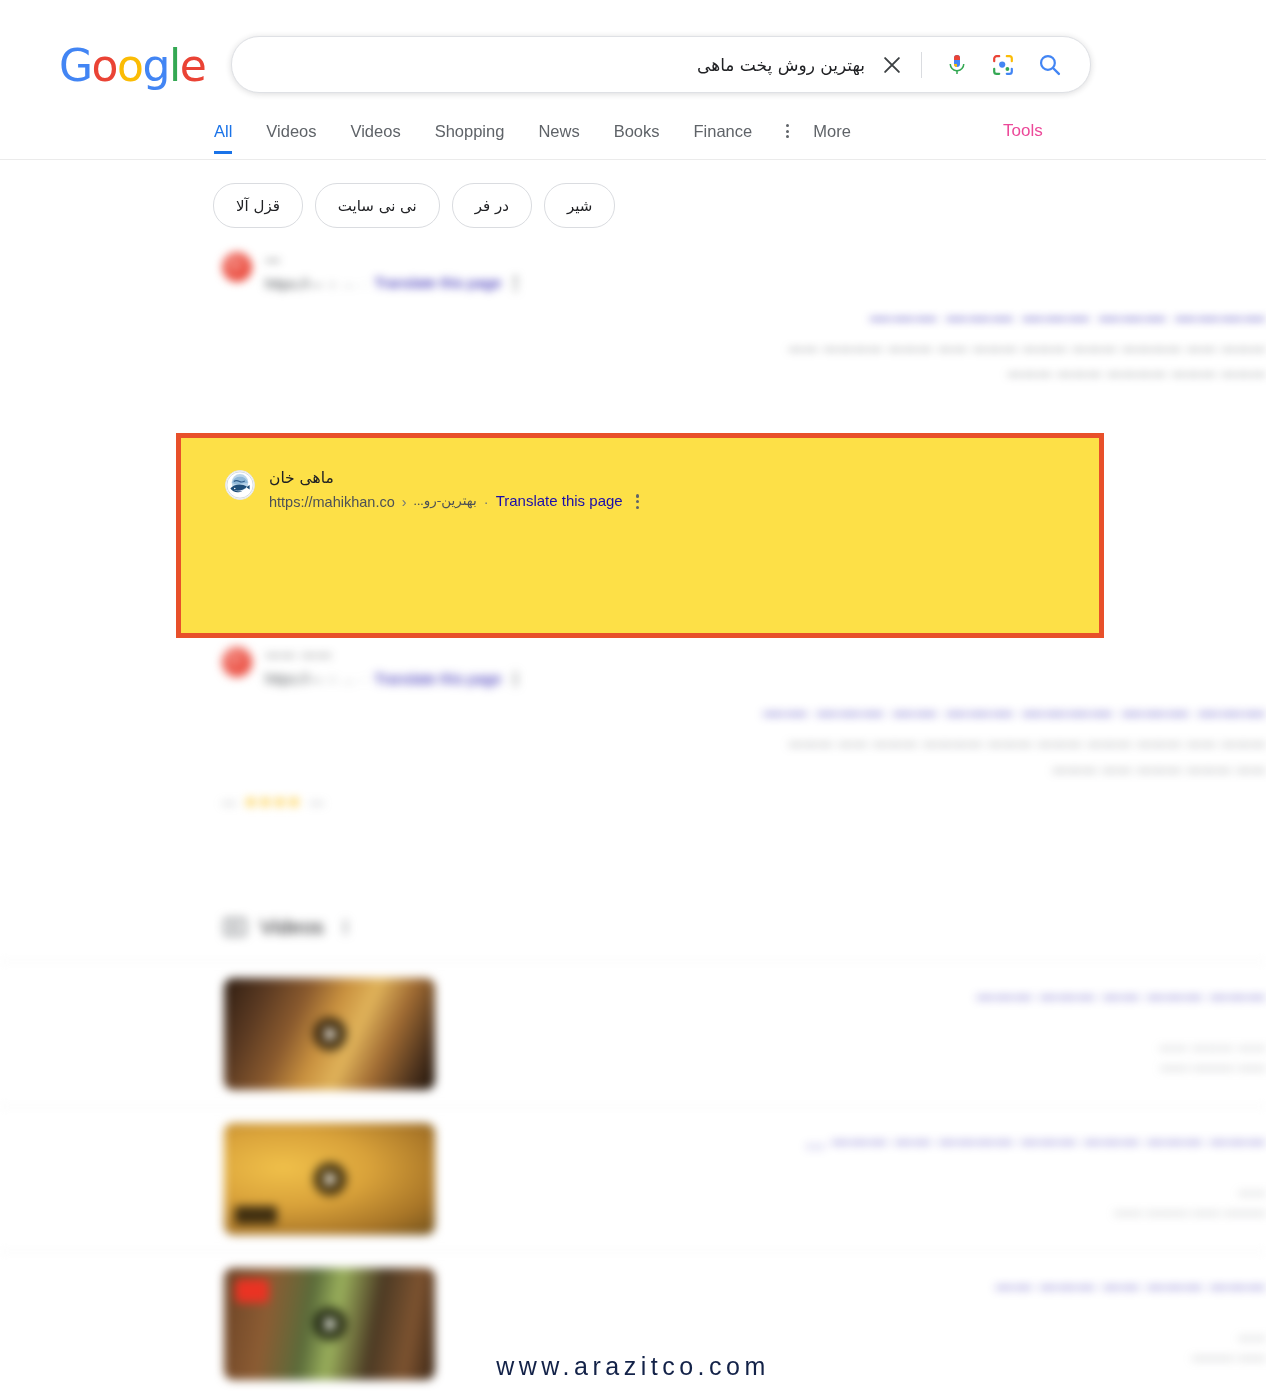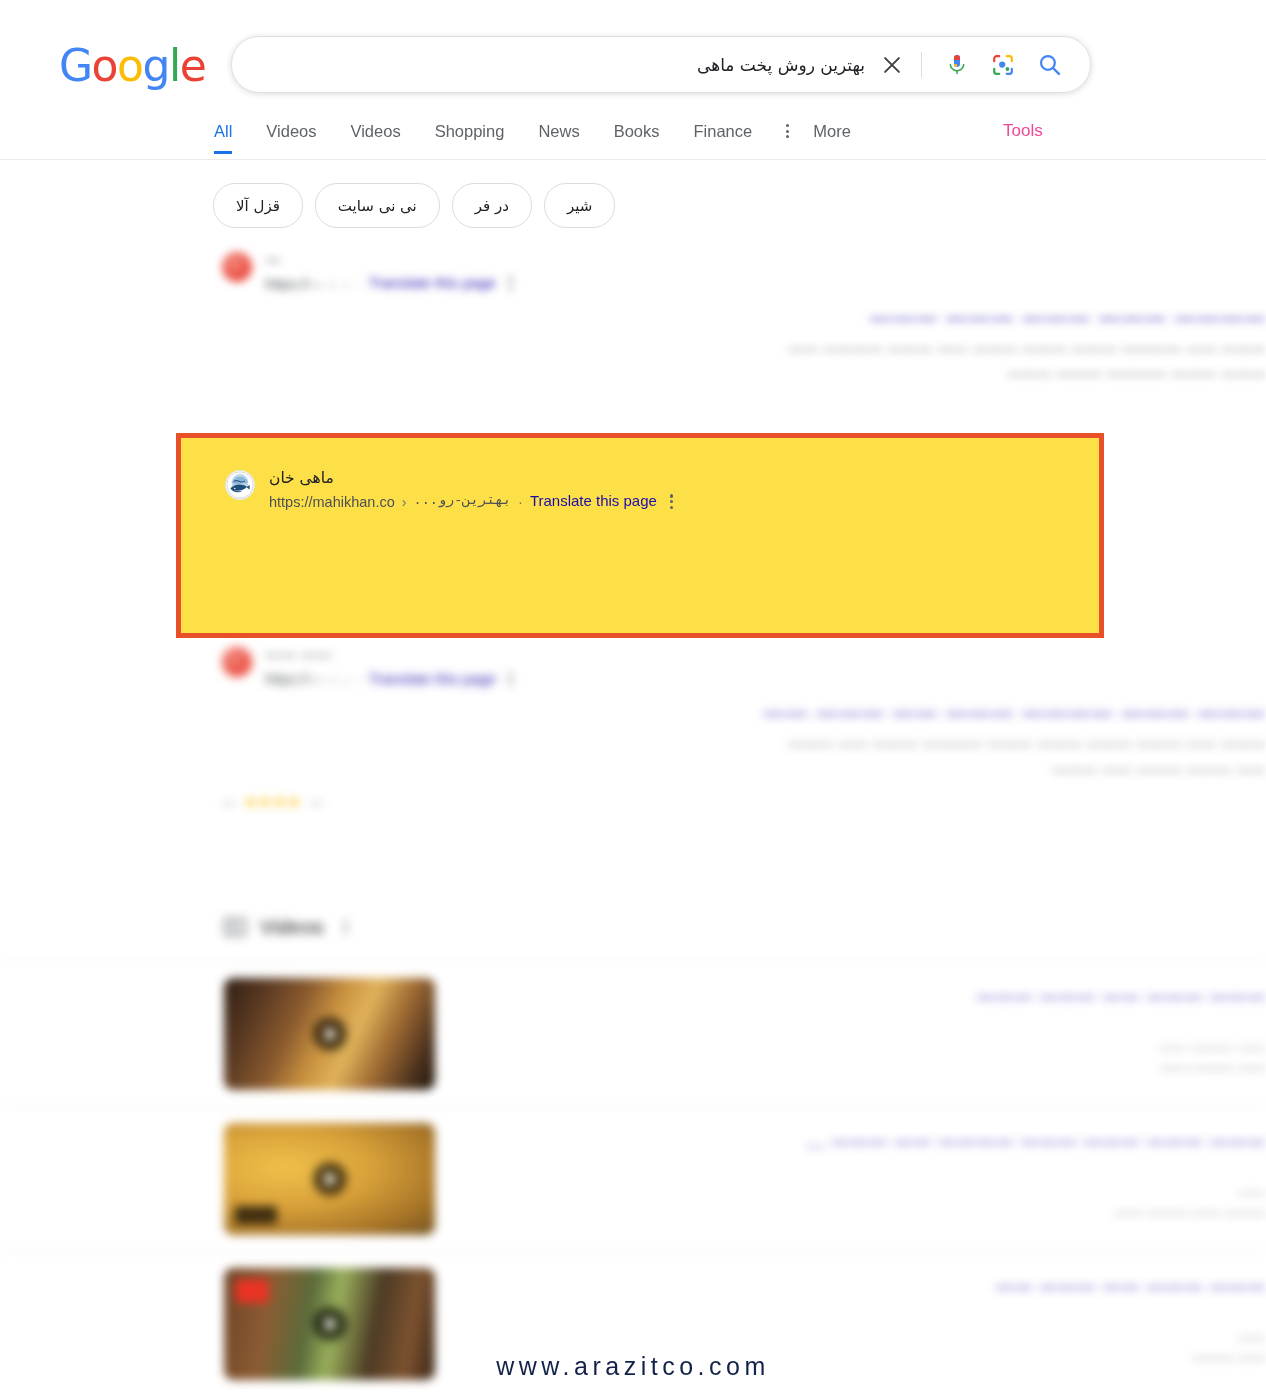--- a/index.html
+++ b/index.html
@@ -190,21 +190,21 @@
     font-family: "DejaVu Sans", "Liberation Sans", sans-serif;
   }
   .url-row {
     display: flex; align-items: center; gap: 7px;
     font-size: 14.5px; color: #4d5156;
     margin-top: 3px;
   }
   .url-text { color: #4d5156; white-space: nowrap; }
   .url-path {
     color: #4d5156; direction: rtl;
-    font-family: Liberation Mono, monospace;
+    font-family: Liberation Serif, serif;
     font-size: 13.5px;
   }
   .sep { color: #70757a; }
   .translate-link {
     color: #1a0dab; font-size: 15px; cursor: pointer;
     white-space: nowrap;
   }
   .kebab {
     display: inline-flex; flex-direction: column; gap: 2.5px;
     padding: 3px 6px; cursor: pointer;

